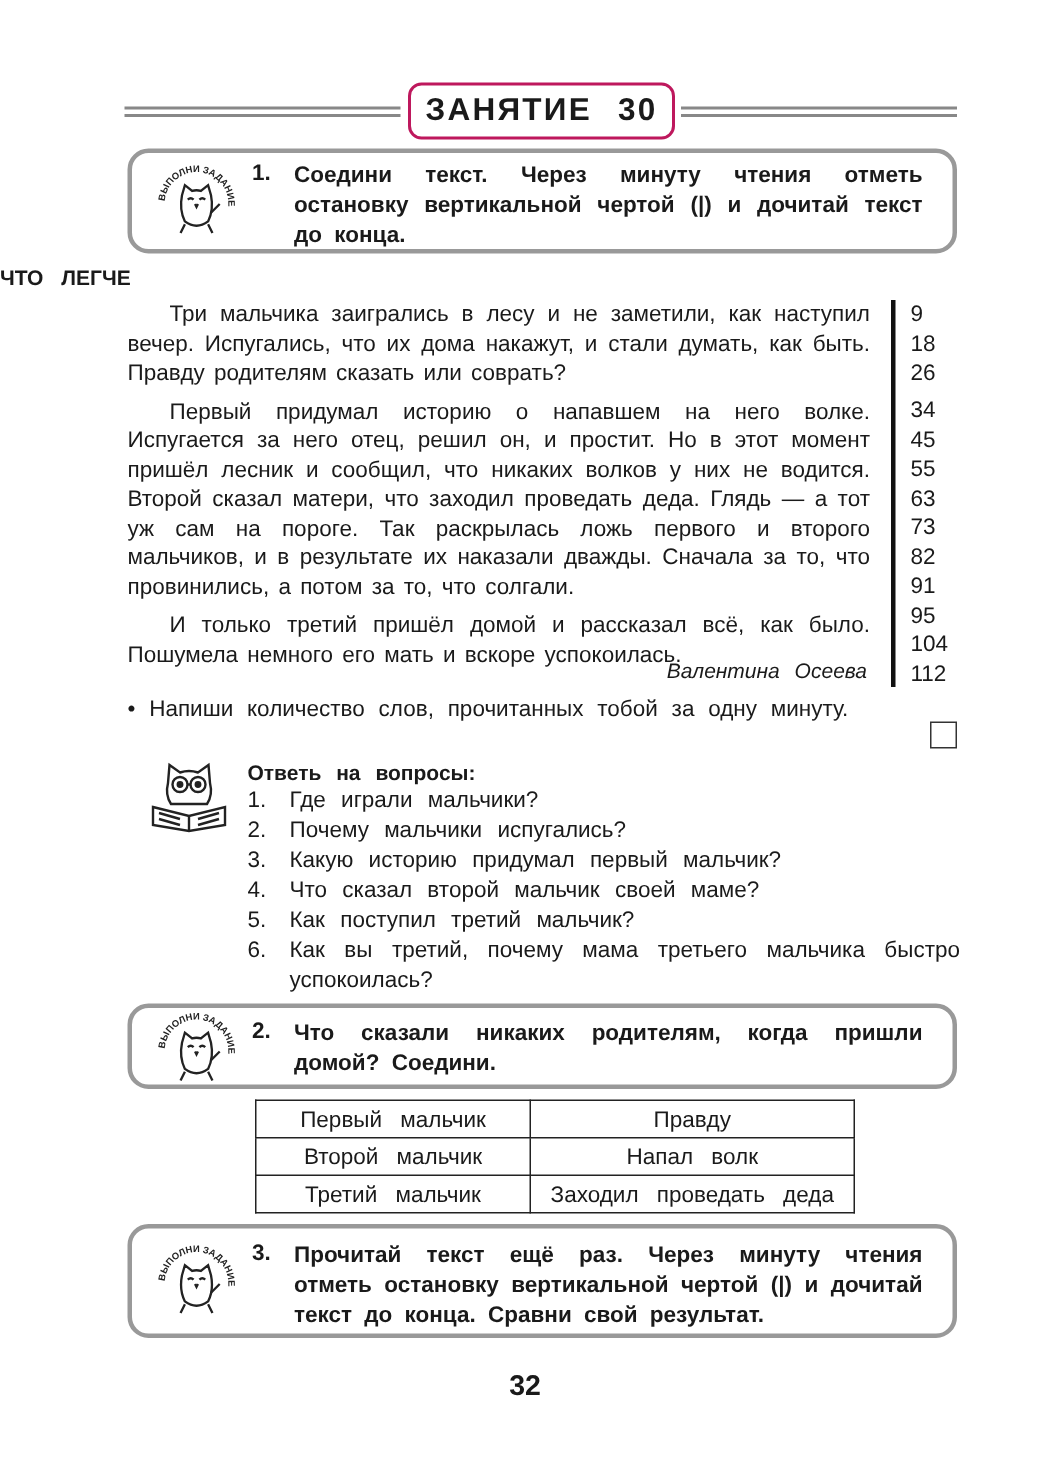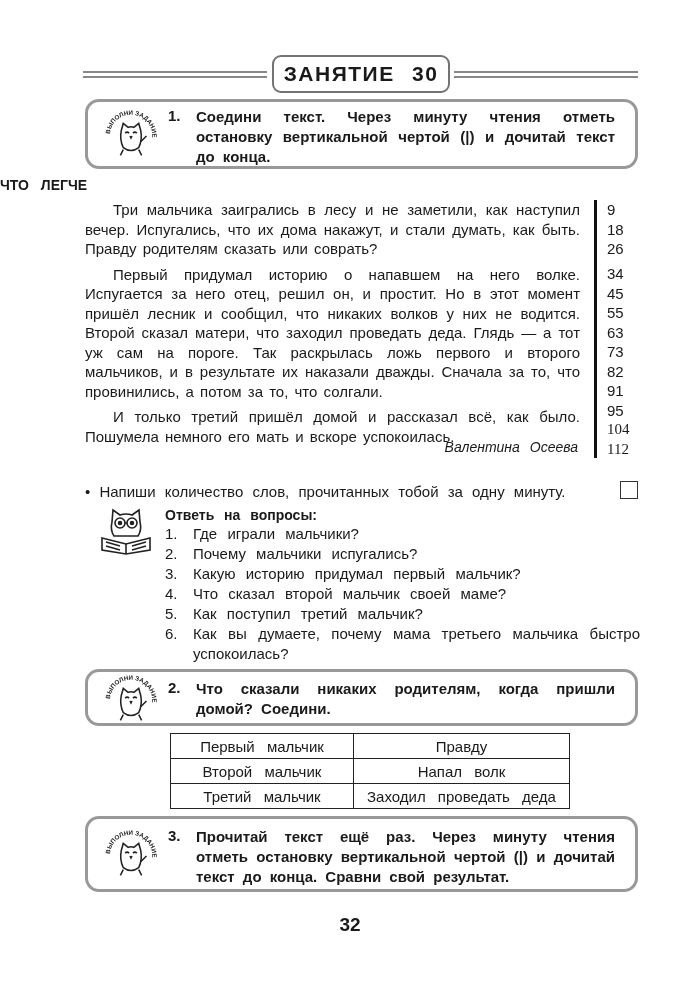--- a/index.html
+++ b/index.html
@@ -5,42 +5,42 @@
   html, body { margin:0; padding:0; background:#fff; }
   body { width:700px; height:986px; position:relative; overflow:hidden;
          font-family:"Liberation Sans", "DejaVu Sans", sans-serif; color:#1a1a1a; }
 
   
   .hdr-line { position:absolute; height:7px; top:71px;
               border-top:2px solid #888; border-bottom:2px solid #888; box-sizing:border-box; }
   .hdr-line.l { left:83px; width:184px; }
   .hdr-line.r { left:454px; width:184px; }
   .hdr-box { position:absolute; left:272px; top:55px; width:178px; height:38px;
-             border:2px solid #737373; border-radius:9px; box-sizing:border-box;
+             border:2px solid #be185d; border-radius:9px; box-sizing:border-box;
              font-weight:bold; font-size:21px; letter-spacing:1.5px; text-align:center; line-height:34px; word-spacing:10px; }
 
   
   .task { position:absolute; left:85px; width:553px; border:3px solid #999; border-radius:14px;
           box-sizing:border-box; background:#fff; }
   .task .owl { position:absolute; left:14px; width:58px; height:58px; }
   .task .num { position:absolute; left:80px; font-weight:bold; font-size:15px; }
   .task .txt { position:absolute; left:108px; right:20px; font-weight:bold; font-size:15px;
                line-height:20px; text-align:justify; text-align-last:left; word-spacing:4px; }
 
   
   .story-title { position:absolute; left:0; width:700px; top:177px; 
                  font-weight:bold; font-size:14px; word-spacing:8px; }
   .story { position:absolute; left:85px; width:495px; font-size:15px; line-height:19.5px; }
   .para { text-align:justify; text-indent:28px; margin:0; word-spacing:2px; }
   .para-gap { height:6px; }
   .vbar { position:absolute; left:594px; top:200px; width:3px; height:258px; background:#111; }
   .counts { position:absolute; left:607px; font-size:15px; line-height:19.5px; }
   .author { position:absolute; right:122px; top:439px; font-style:italic; font-size:14px; word-spacing:6px; }
 
-  .count-line { position:absolute; left:85px; top:483px; font-size:15px; word-spacing:5px; }
+  .count-line { position:absolute; left:85px; top:464px; font-size:15px; word-spacing:5px; }
   .count-box { position:absolute; left:620px; top:481px; width:18px; height:18px; border:1.5px solid #333; box-sizing:border-box; }
 
   .q-owl { position:absolute; left:96px; top:504px; width:60px; height:52px; }
   .q-head { position:absolute; left:165px; top:507px; font-weight:bold; font-size:14px; word-spacing:6px; }
   .q-list { position:absolute; left:165px; top:524px; width:475px; font-size:15px; line-height:20px; margin:0; padding:0; list-style:none; }
   .q-list li { position:relative; padding-left:28px; word-spacing:6px; }
   .q-list li .n { position:absolute; left:0; }
   .q-list li.j { text-align:justify; text-align-last:left; }
 
   
@@ -92,21 +92,21 @@
 <div class="counts" style="top:264px;">
   <div>34</div>
   <div>45</div>
   <div>55</div>
   <div>63</div>
   <div>73</div>
   <div>82</div>
   <div>91</div>
   <div>95</div>
 </div>
-<div class="counts" style="top:420px;font-family:Liberation Serif, serif;">
+<div class="counts" style="top:420px;">
   <div>104</div>
   <div>112</div>
 </div>
 
 <div class="author">Валентина Осеева</div>
 
 <div class="count-line">• Напиши количество слов, прочитанных тобой за одну минуту.</div>
 <div class="count-box"></div>
 
 <svg class="q-owl" viewBox="0 0 60 52">
@@ -122,21 +122,21 @@
     <path d="M10 38 l14 4 M10 42 l14 4 M36 42 l14 -4 M36 46 l14 -4"></path>
   </g>
 </svg>
 <div class="q-head">Ответь на вопросы:</div>
 <ul class="q-list">
   <li><span class="n">1.</span><span>Где играли мальчики?</span></li>
   <li><span class="n">2.</span><span>Почему мальчики испугались?</span></li>
   <li><span class="n">3.</span><span>Какую историю придумал первый мальчик?</span></li>
   <li><span class="n">4.</span><span>Что сказал второй мальчик своей маме?</span></li>
   <li><span class="n">5.</span><span>Как поступил третий мальчик?</span></li>
-  <li class="j"><span class="n">6.</span><span>Как вы думаете, почему мама третьего мальчика быстро успокоилась?</span></li>
+  <li class="j"><span class="n">6.</span><span>Как вы третий, почему мама третьего мальчика быстро успокоилась?</span></li>
 </ul>
 
 <div class="task" style="top:669px;height:57px;">
   <svg class="owl" style="top:0px;" viewBox="0 0 60 60">
     <path d="M8 30 A22 22 0 0 1 52 30" fill="none" stroke="none" id="arc2"></path>
     <text font-size="6.5" font-weight="bold" fill="#222"><textPath href="#arc2" startOffset="2">ВЫПОЛНИ ЗАДАНИЕ</textPath></text>
     <g fill="none" stroke="#222" stroke-width="1.6">
       <path d="M20 24 L22 17 L27 21 Q30 20 33 21 L38 17 L40 24 Q42 34 38 42 Q30 48 22 42 Q18 34 20 24Z"></path>
       <path d="M24 27 q2 -2 4 0 M32 27 q2 -2 4 0"></path>
       <path d="M29 30 l1 2 l1 -2"></path>

